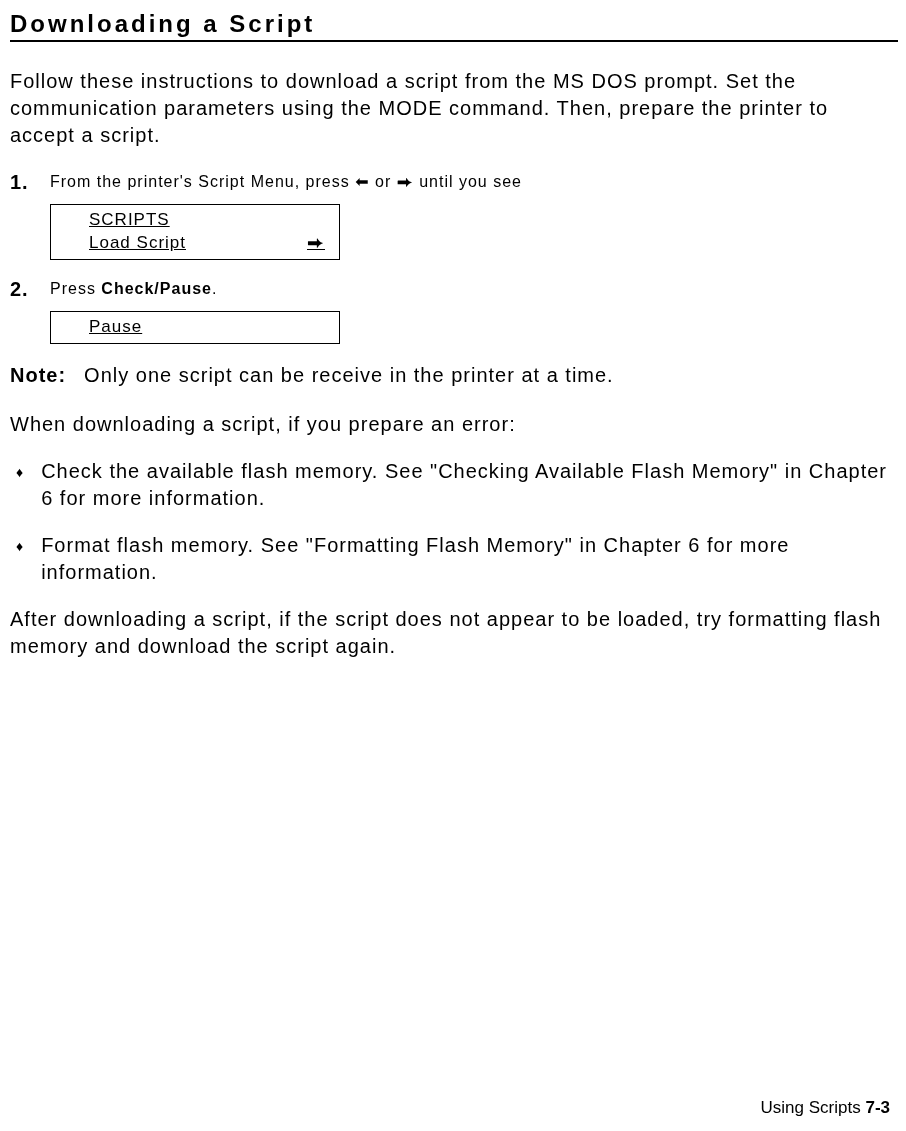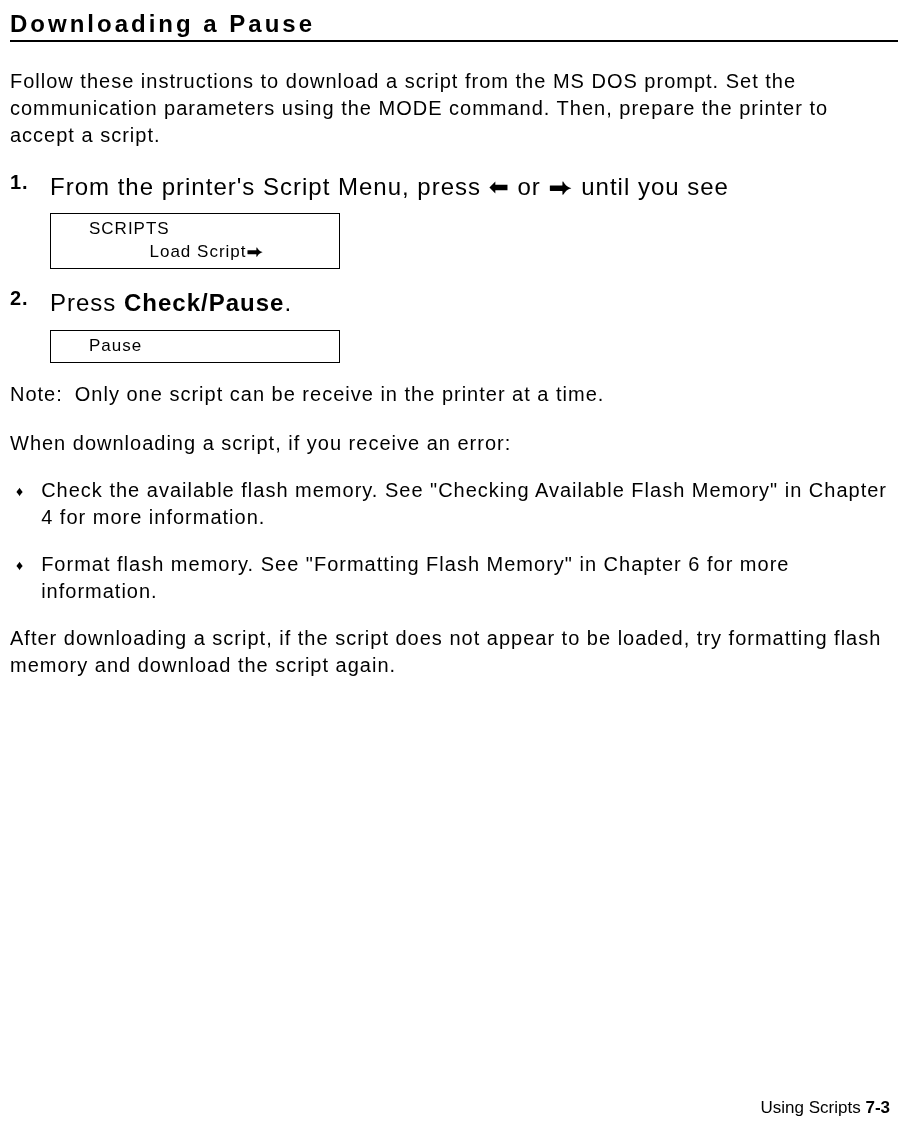--- a/index.html
+++ b/index.html
@@ -35,48 +35,49 @@
     gap: 18px;
     margin-bottom: 10px;
   }
   .step-num {
     font-size: 20px;
     font-weight: bold;
     letter-spacing: 1px;
     min-width: 22px;
   }
   .step-text {
-    font-size: 24px;
+    font-size: 16px;
     letter-spacing: 1px;
     line-height: 1.35;
   }
   .arrow-symbol {
     font-family: "Arial Unicode MS", Arial, sans-serif;
   }
   .display-box {
     border: 1.5px solid #000;
     margin: 8px 0 18px 40px;
     width: 290px;
     padding: 4px 0 4px 38px;
     font-size: 17px;
     letter-spacing: 1px;
     line-height: 1.35;
+    text-decoration: underline;
   }
   .display-box .row {
     display: flex;
-    justify-content: center;
+    justify-content: space-between;
     padding-right: 14px;
   }
   .note-line {
     font-size: 20px;
     letter-spacing: 1px;
     line-height: 1.35;
     margin: 4px 0 22px 0;
   }
-  .note-line .bold { font-weight: normal; margin-right: 12px; }
+  .note-line .bold { font-weight: bold; margin-right: 18px; }
   .error-intro {
     font-size: 20px;
     letter-spacing: 1px;
     line-height: 1.35;
     margin-bottom: 20px;
   }
   .bullet-item {
     display: flex;
     gap: 18px;
     margin-bottom: 20px;
@@ -103,21 +104,21 @@
     bottom: 13px;
     right: 16px;
     font-size: 17px;
   }
   .footer .pg { font-weight: bold; }
 </style>
 </head>
 <body>
 
 <div class="page">
-  <div class="heading">Downloading a Pause</div>
+  <div class="heading">Downloading a Script</div>
 
   <div class="intro">Follow these instructions to download a script from the MS DOS prompt.  Set the communication parameters using the MODE command.  Then, prepare the printer to accept a script.</div>
 
   <div class="step">
     <div class="step-num">1.</div>
     <div class="step-text">
       <span>From the printer's Script Menu, press </span><span class="arrow-symbol">⬅</span><span> or </span><span class="arrow-symbol">⮕</span><span> until you see</span>
     </div>
   </div>
 
@@ -137,25 +138,25 @@
   </div>
 
   <div class="display-box">
     <div>Pause</div>
   </div>
 
   <div class="note-line">
     <span class="bold">Note:</span><span>Only one script can be receive in the printer at a time.</span>
   </div>
 
-  <div class="error-intro">When downloading a script, if you receive an error:</div>
+  <div class="error-intro">When downloading a script, if you prepare an error:</div>
 
   <div class="bullet-item">
     <div class="bullet-mark">♦</div>
-    <div class="bullet-text">Check the available flash memory.  See "Checking Available Flash Memory" in Chapter 4 for more information.</div>
+    <div class="bullet-text">Check the available flash memory.  See "Checking Available Flash Memory" in Chapter 6 for more information.</div>
   </div>
 
   <div class="bullet-item">
     <div class="bullet-mark">♦</div>
     <div class="bullet-text">Format flash memory.  See "Formatting Flash Memory" in Chapter 6 for more information.</div>
   </div>
 
   <div class="after-text">After downloading a script, if the script does not appear to be loaded, try formatting flash memory and download the script again.</div>
 </div>
 

